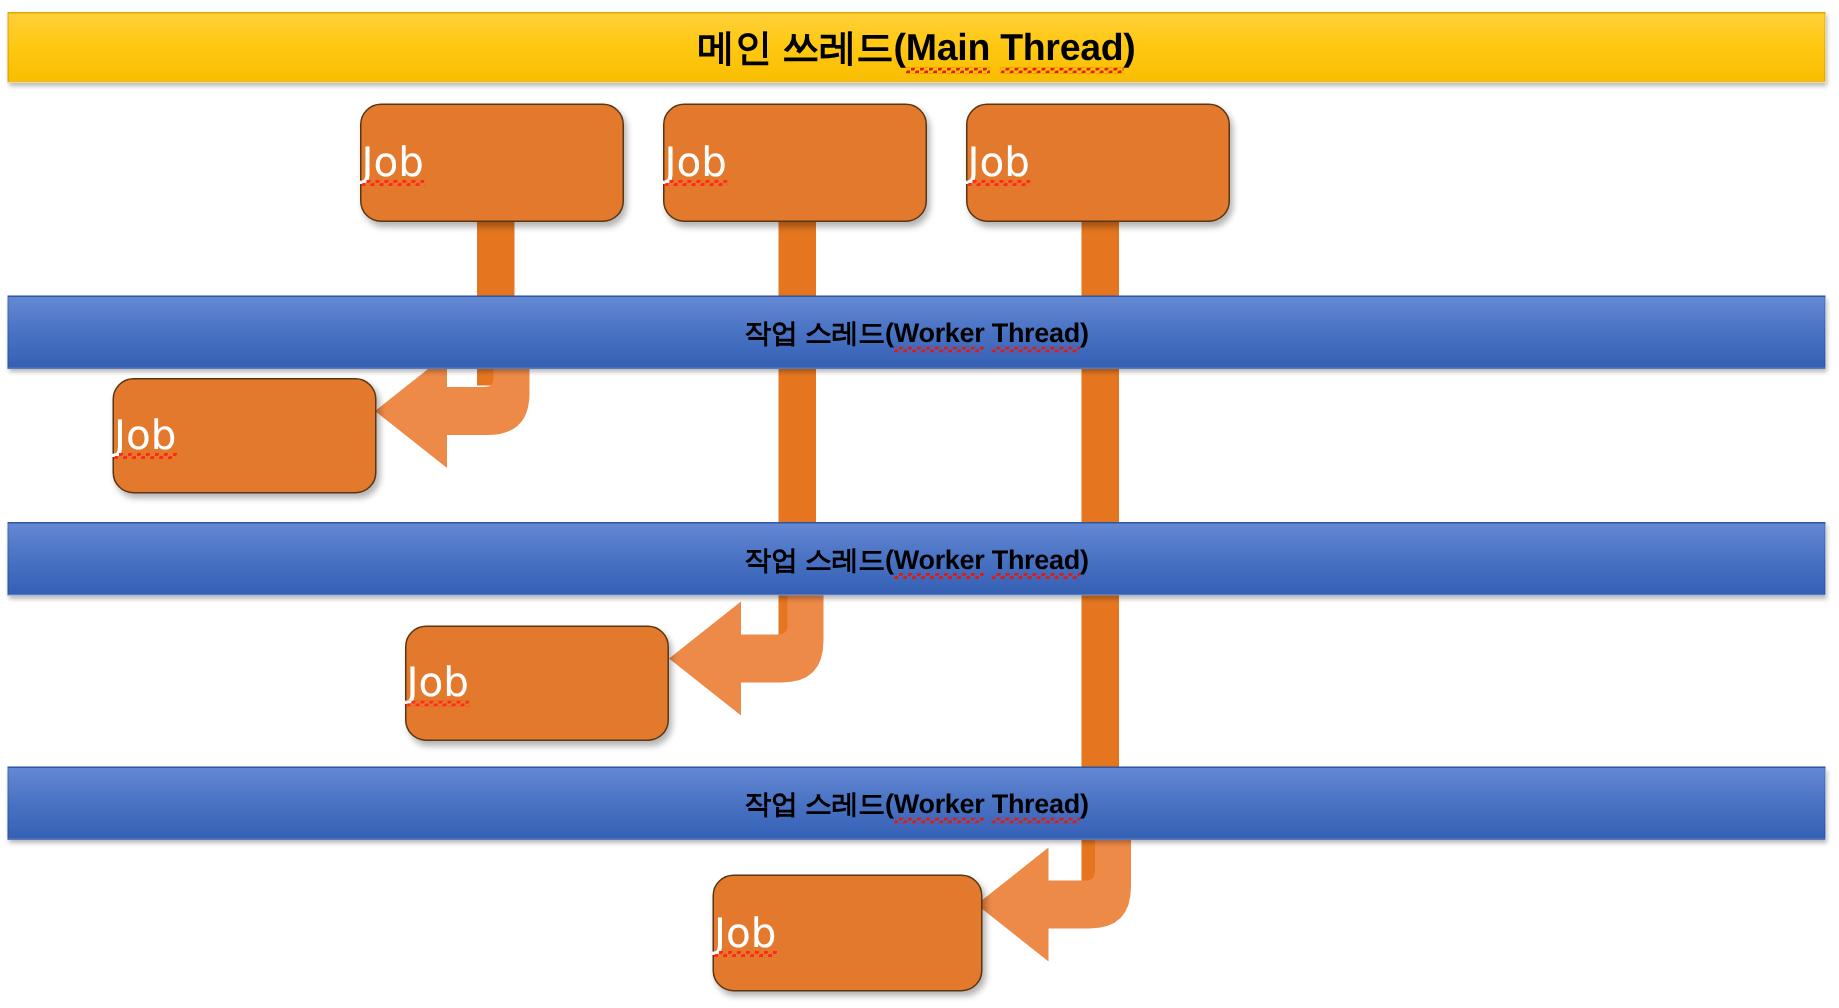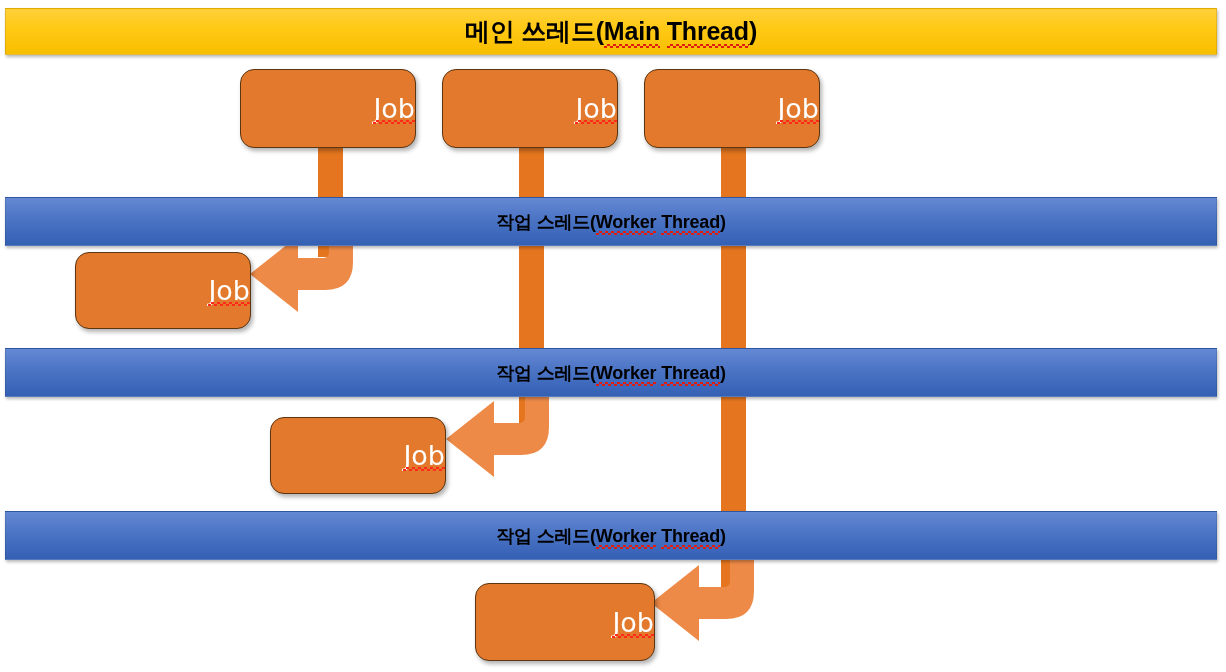--- a/index.html
+++ b/index.html
@@ -90,21 +90,21 @@
 
   
   .job-box {
     position: absolute;
     box-sizing: border-box;
     background: #E3792C;
     border: 1px solid #5B3613;
     border-radius: 14px;
     display: flex;
     align-items: center;
-    justify-content: flex-end;
+    justify-content: flex-start;
     box-shadow: 2px 3px 4px rgba(0,0,0,0.30);
     z-index: 40;
   }
   .job-box .job-label {
     color: #FFFFFF;
     font-size: 27px;
     line-height: 1;
     font-family: "DejaVu Sans", sans-serif;
   }
 

